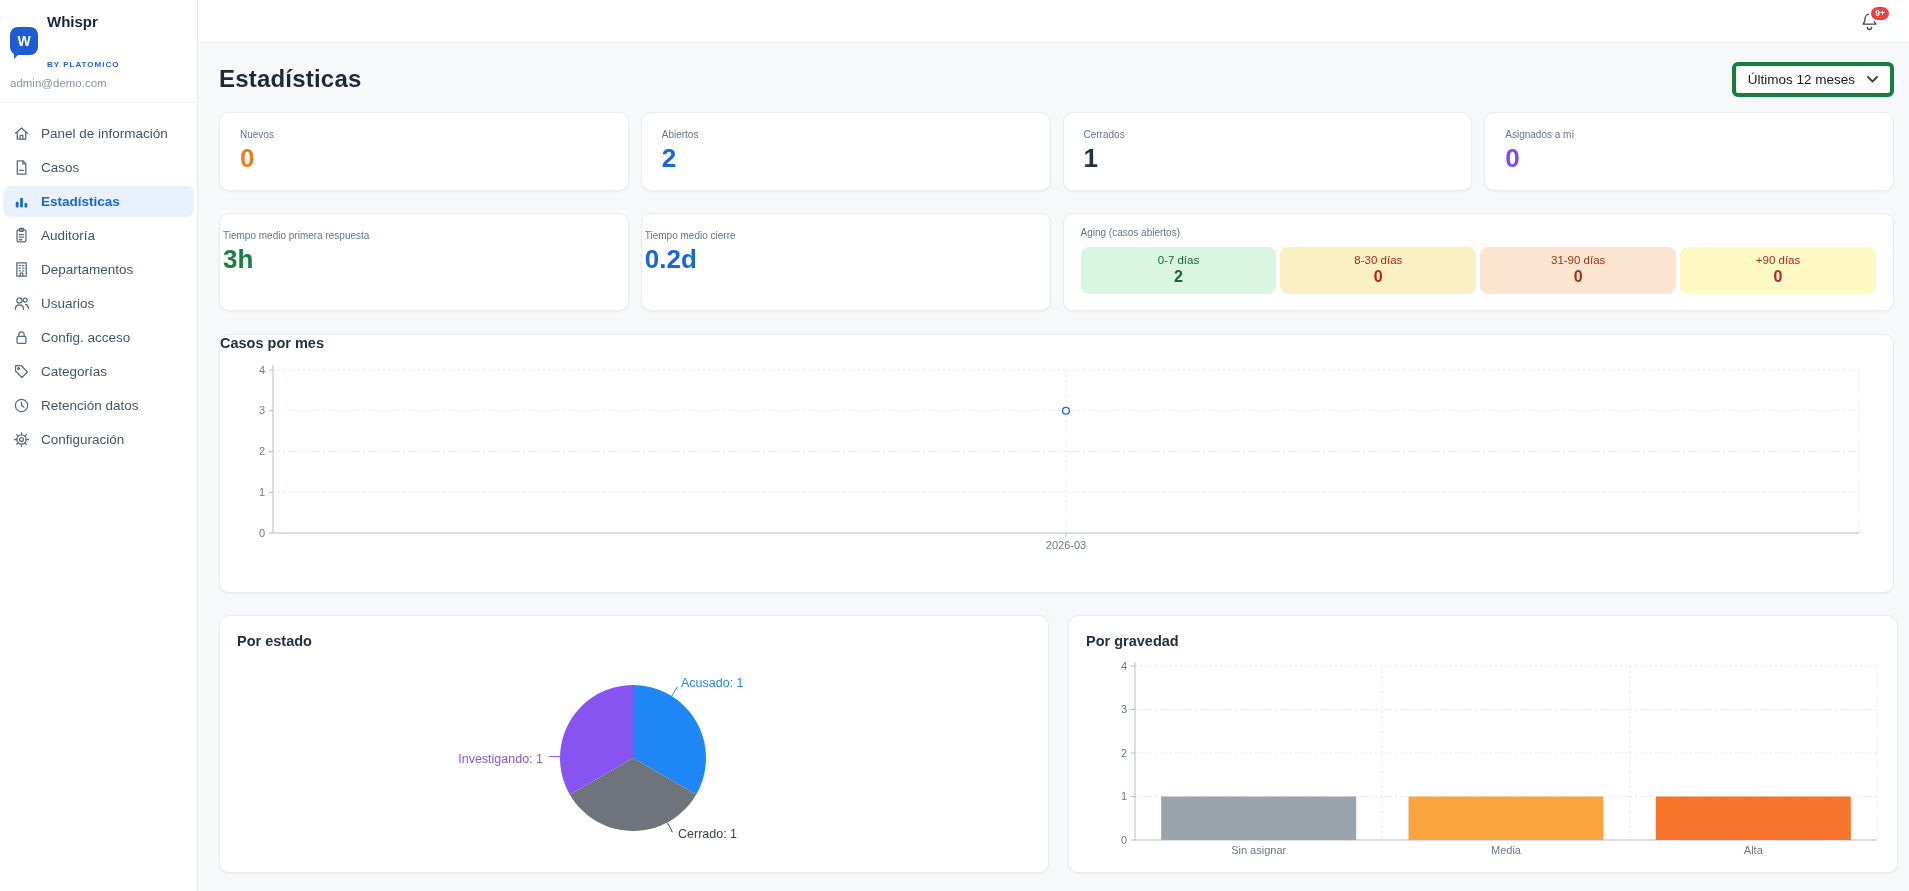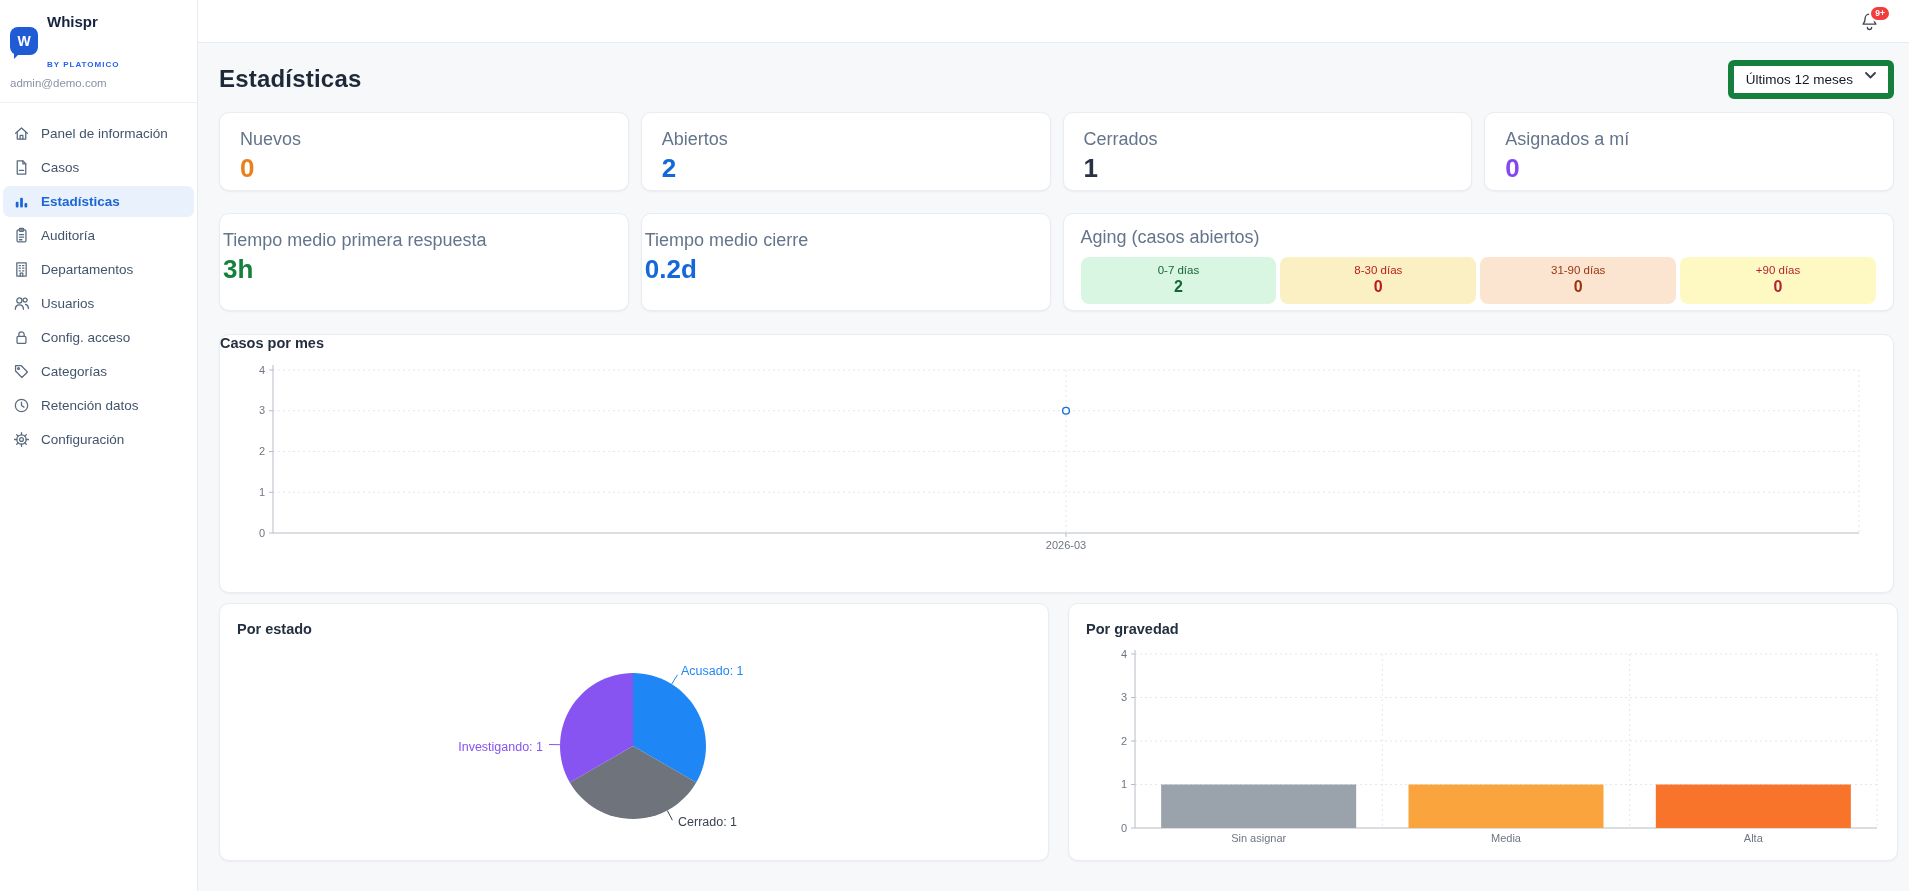--- a/index.html
+++ b/index.html
@@ -23,37 +23,37 @@
   
   .topbar { position:absolute; left:198px; top:0; right:0; height:43px; background:#fff; border-bottom:1px solid #e7eaee; z-index:2; }
   .bell-wrap { position:absolute; right:28px; top:11px; width:22px; height:22px; cursor:pointer; }
   .bell-wrap svg { color:#3f4754; }
   .badge { position:absolute; top:-6px; right:-10px; background:#f23d3d; color:#fff; font-size:8.5px; font-weight:bold; border-radius:9px; padding:2px 4px; border:2px solid #fff; line-height:1; }
 
   
   .main { position:absolute; left:198px; top:43px; right:0; bottom:0; padding:22px 15px 0 21px; }
   .page-head { display:flex; justify-content:space-between; align-items:center; margin-bottom:19px; height:28px; }
   h1 { font-size:24px; font-weight:bold; color:#1d2939; letter-spacing:.2px; }
-  .range-select { display:flex; gap:12px; background:#fff; border:6px solid #15803d; border-radius:6px; padding:6px 12px; font-size:13.5px; color:#111827; cursor:pointer; }
+  .range-select { display:flex; align-items:center; gap:12px; background:#fff; border:4px solid #15803d; border-radius:6px; padding:6px 12px; font-size:13.5px; color:#111827; cursor:pointer; }
 
   .cards-grid { display:grid; grid-template-columns:repeat(4,1fr); gap:22px 12px; }
   .card { background:#fff; border:1px solid #e9ecf1; border-radius:10px; box-shadow:0 1px 2px rgba(16,24,40,.05); }
   .stat-card { height:79px; padding:16px 20px; }
-  .stat-label { font-size:18px; color:#64748b; }
+  .stat-label { font-size:10px; color:#64748b; }
   .stat-value { font-size:26px; font-weight:bold; margin-top:4px; line-height:1.1; }
   .kpi-card { height:98px; padding:16px 3px; }
   .aging-card { grid-column:3/5; height:98px; padding:13px 17px; }
   .aging-row { display:flex; gap:4px; margin-top:9px; }
   .aging-box { flex:1; border-radius:8px; text-align:center; padding:7px 0 8px; }
   .aging-label { font-size:11.5px; }
   .aging-value { font-size:16px; font-weight:bold; margin-top:2px; }
 
   .chart-card { margin-top:23px; height:259px; padding:0; }
   .chart-title { font-size:14.5px; font-weight:bold; color:#24303f; }
-  .bottom-row { display:flex; gap:19px; margin-top:10px; }
+  .bottom-row { display:flex; gap:19px; margin-top:22px; }
   .half-card { flex:1; height:258px; padding:17px; }
 
   svg { display:block; }
   svg text { font-family:"Liberation Sans","DejaVu Sans",sans-serif; }
   .gd { stroke:#e4e7ec; stroke-width:1; stroke-dasharray:2 3; }
   .ax { stroke:#b6bcc6; stroke-width:1; }
   .tk { fill:#6f7683; font-size:11px; }
   .chart-wrap { margin-top:7px; }
 </style>
 </head>

